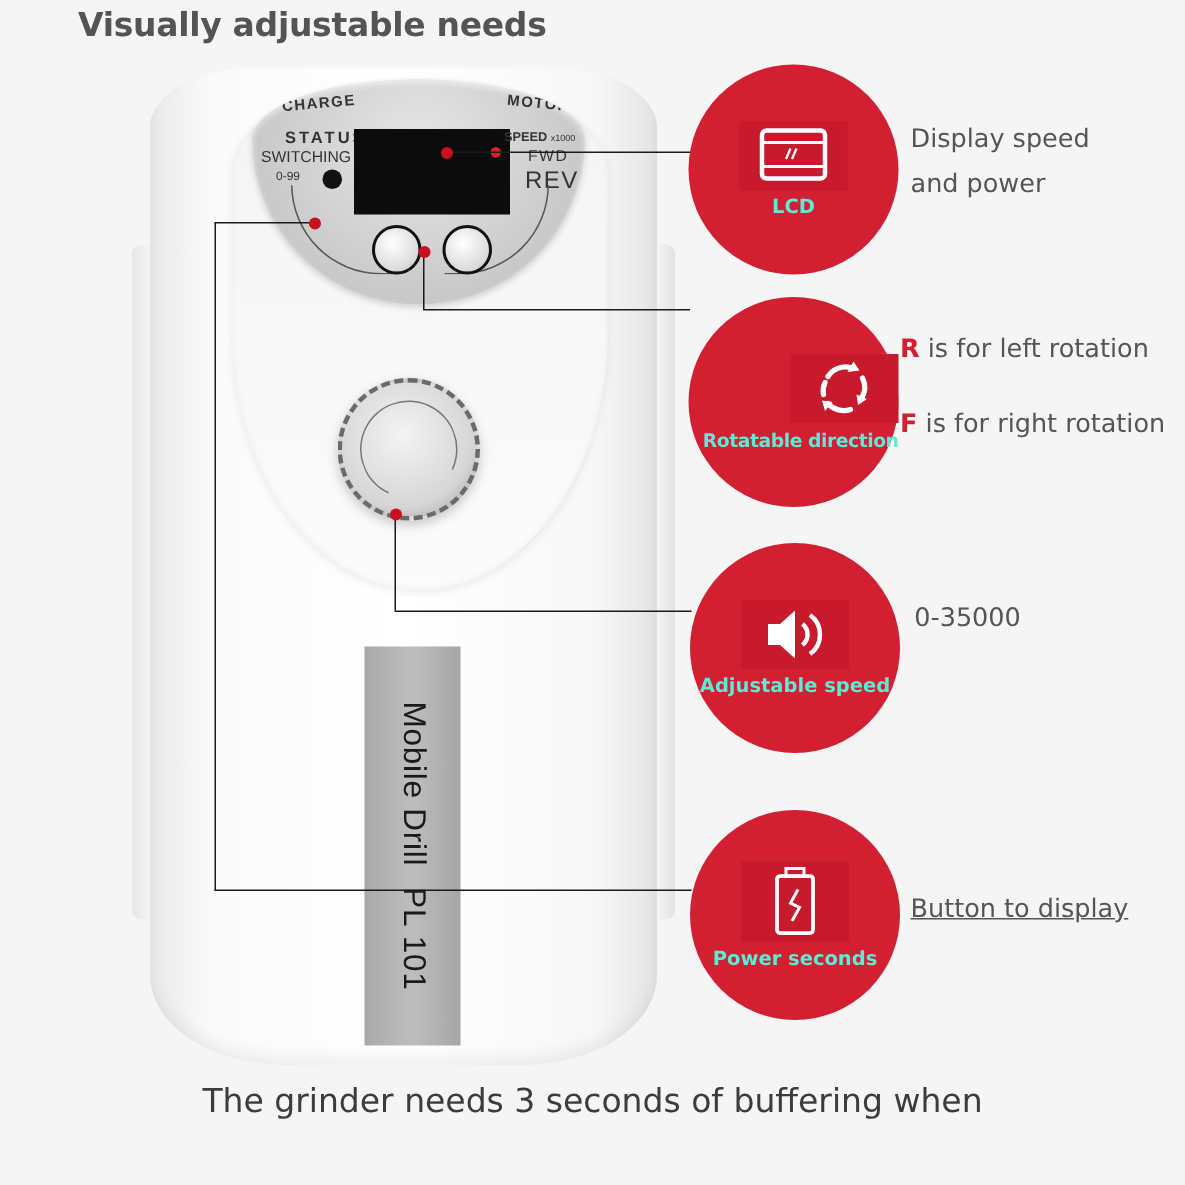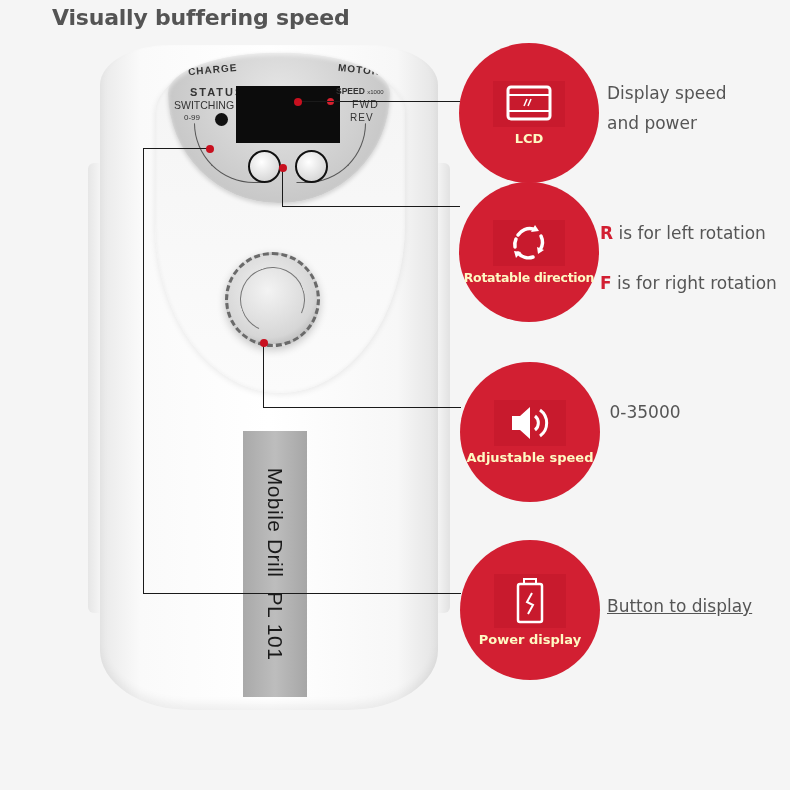--- a/index.html
+++ b/index.html
@@ -18,21 +18,21 @@
   .panel { position: absolute; left: 68px; top: 8px; width: 222px; height: 150px; border-radius: 110px 110px 110px 110px / 40px 40px 110px 110px; background: radial-gradient(ellipse at 50% 30%, #e6e6e6, #c8c8c8 70%, #b8b8b8); box-shadow: inset 0 2px 4px rgba(255,255,255,0.6), 0 2px 4px rgba(0,0,0,0.15); overflow: hidden; }
   .lbl { position: absolute; font-family: "Liberation Sans", sans-serif; color: #333; font-weight: bold; }
   .lbl-charge { left: 20px; top: 11px; font-size: 10px; letter-spacing: 1px; transform: rotate(-5deg); }
   .lbl-motor { left: 170px; top: 11px; font-size: 10px; letter-spacing: 1px; transform: rotate(6deg); }
   .lbl-status { left: 22px; top: 33px; font-size: 11px; letter-spacing: 2px; }
   .lbl-switching { left: 6px; top: 46px; font-size: 10.5px; font-weight: normal; }
   .lbl-range { left: 16px; top: 60px; font-size: 8px; font-weight: normal; }
   .lbl-speed { left: 168px; top: 33px; font-size: 8.5px; }
   .lbl-speed small { font-size: 6px; font-weight: normal; }
   .lbl-fwd { left: 184px; top: 45px; font-size: 10.5px; letter-spacing: 1px; font-weight: normal; }
-  .lbl-rev { left: 182px; top: 59px; font-size: 10px; letter-spacing: 1px; font-weight: normal; }
+  .lbl-rev { left: 182px; top: 59px; font-size: 16px; letter-spacing: 1px; font-weight: normal; }
   .black-btn { position: absolute; left: 47px; top: 60px; width: 13px; height: 13px; border-radius: 50%; background: #111; }
   .lcd-screen { position: absolute; left: 68px; top: 33px; width: 104px; height: 57px; background: #0c0c0c; display: flex; align-items: center; justify-content: center; }
   .lcd-digits { font-family: "DejaVu Sans Mono", monospace; font-size: 38px; font-weight: bold; color: #e8283a; letter-spacing: 3px; font-style: italic; text-shadow: 0 0 3px rgba(255,40,60,0.6); }
   .lcd-dot { position: absolute; right: 6px; top: 12px; width: 7px; height: 7px; border-radius: 50%; background: #d8202f; }
   .arc-l { position: absolute; left: 26px; top: 70px; width: 70px; height: 60px; border: 1.2px solid #555; border-color: transparent transparent #555 #555; border-radius: 0 0 0 60px; }
   .arc-r { position: absolute; left: 128px; top: 70px; width: 70px; height: 60px; border: 1.2px solid #555; border-color: transparent #555 #555 transparent; border-radius: 0 0 60px 0; }
   .pbtn { position: absolute; top: 97px; width: 33px; height: 33px; border-radius: 50%; border: 2px solid #111; background: radial-gradient(circle at 40% 35%, #ffffff, #dadada 70%, #c4c4c4); }
   .pbtn-l { left: 80px; } .pbtn-r { left: 127px; }
   .rdot { position: absolute; width: 8px; height: 8px; border-radius: 50%; background: #c8101f; z-index: 3; }
 
@@ -42,41 +42,41 @@
   .name-plate { position: absolute; left: 143px; top: 386px; width: 64px; height: 266px; background: linear-gradient(90deg,#a9a9a9,#bdbdbd 50%,#a6a6a6); }
   .name-plate-text { position: absolute; left: 50%; top: 50%; transform: translate(-50%,-50%) rotate(90deg); white-space: nowrap; font-family: "Liberation Sans", sans-serif; font-size: 21px; color: #1a1a1a; letter-spacing: 0.5px; }
   .name-plate-text span + span { margin-left: 14px; }
 
   
   .line { position: absolute; background: #1a1a1a; }
 
   
   .feat { position: absolute; width: 140px; height: 140px; border-radius: 50%; background: #d21f32; display: flex; flex-direction: column; align-items: center; justify-content: center; }
   .feat-icon-box { width: 72px; height: 46px; background: #c81a2d; display: flex; align-items: center; justify-content: center; margin-bottom: 4px; }
-  .feat-label { color: #fef9c3; font-weight: bold; font-size: 13px; white-space: nowrap; }
+  .feat-label { color: #5eead4; font-weight: bold; font-size: 13px; white-space: nowrap; }
   .feat-lcd { left: 459px; top: 43px; }
-  .feat-rot { left: 459px; top: 182px; }
+  .feat-rot { left: 459px; top: 198px; align-items: flex-end; }
   .feat-spd { left: 460px; top: 362px; }
   .feat-pwr { left: 460px; top: 540px; }
   .feat-rot .feat-label { font-size: 12.5px; letter-spacing: -0.3px; }
 
   .desc { position: absolute; font-size: 17px; color: #555; line-height: 30px; white-space: nowrap; }
   .desc .hl { color: #d21f32; font-weight: bold; }
   .desc-lcd { left: 607px; top: 78px; }
   .desc-rot1 { left: 600px; top: 218px; }
   .desc-rot2 { left: 600px; top: 268px; }
   .desc-spd { left: 600px; top: 397px; text-align: center; width: 90px; }
   .desc-pwr { left: 607px; top: 591px; text-decoration: underline; }
 
   .footer { position: absolute; left: 0; width: 790px; top: 718px; text-align: center; font-size: 22px; color: #3c3c3c; line-height: 34px; }
 </style>
 </head>
 <body>
 
-<div class="page-title">Visually buffering speed</div>
+<div class="page-title">Visually adjustable needs</div>
 
 <div class="device">
   <div class="side-l"></div>
   <div class="side-r"></div>
   <div class="body-shell">
     <div class="inner-arch"></div>
     <div class="panel">
       <div class="lbl lbl-charge">CHARGE</div>
       <div class="lbl lbl-motor">MOTOR</div>
       <div class="lbl lbl-status">STATUS</div>
@@ -170,18 +170,19 @@
 </div>
 
 <div class="feat feat-pwr">
   <div class="feat-icon-box" style="height:54px;">
     <svg width="28" height="48" viewBox="0 0 28 48">
         <rect x="8" y="2" width="12" height="5" fill="none" stroke="#fff" stroke-width="2"></rect>
         <rect x="2" y="7" width="24" height="38" rx="2" fill="none" stroke="#fff" stroke-width="2.5"></rect>
         <polyline points="16,16 11,25 17,28 12,37" fill="none" stroke="#fff" stroke-width="2"></polyline>
       </svg>
   </div>
-  <div class="feat-label">Power display</div>
+  <div class="feat-label">Power seconds</div>
 </div>
 <div class="desc desc-pwr"><span>Button to display</span></div>
 
 <div class="footer">
+  <div>The grinder needs 3 seconds of buffering when</div>
 </div>
 
 </body></html>

